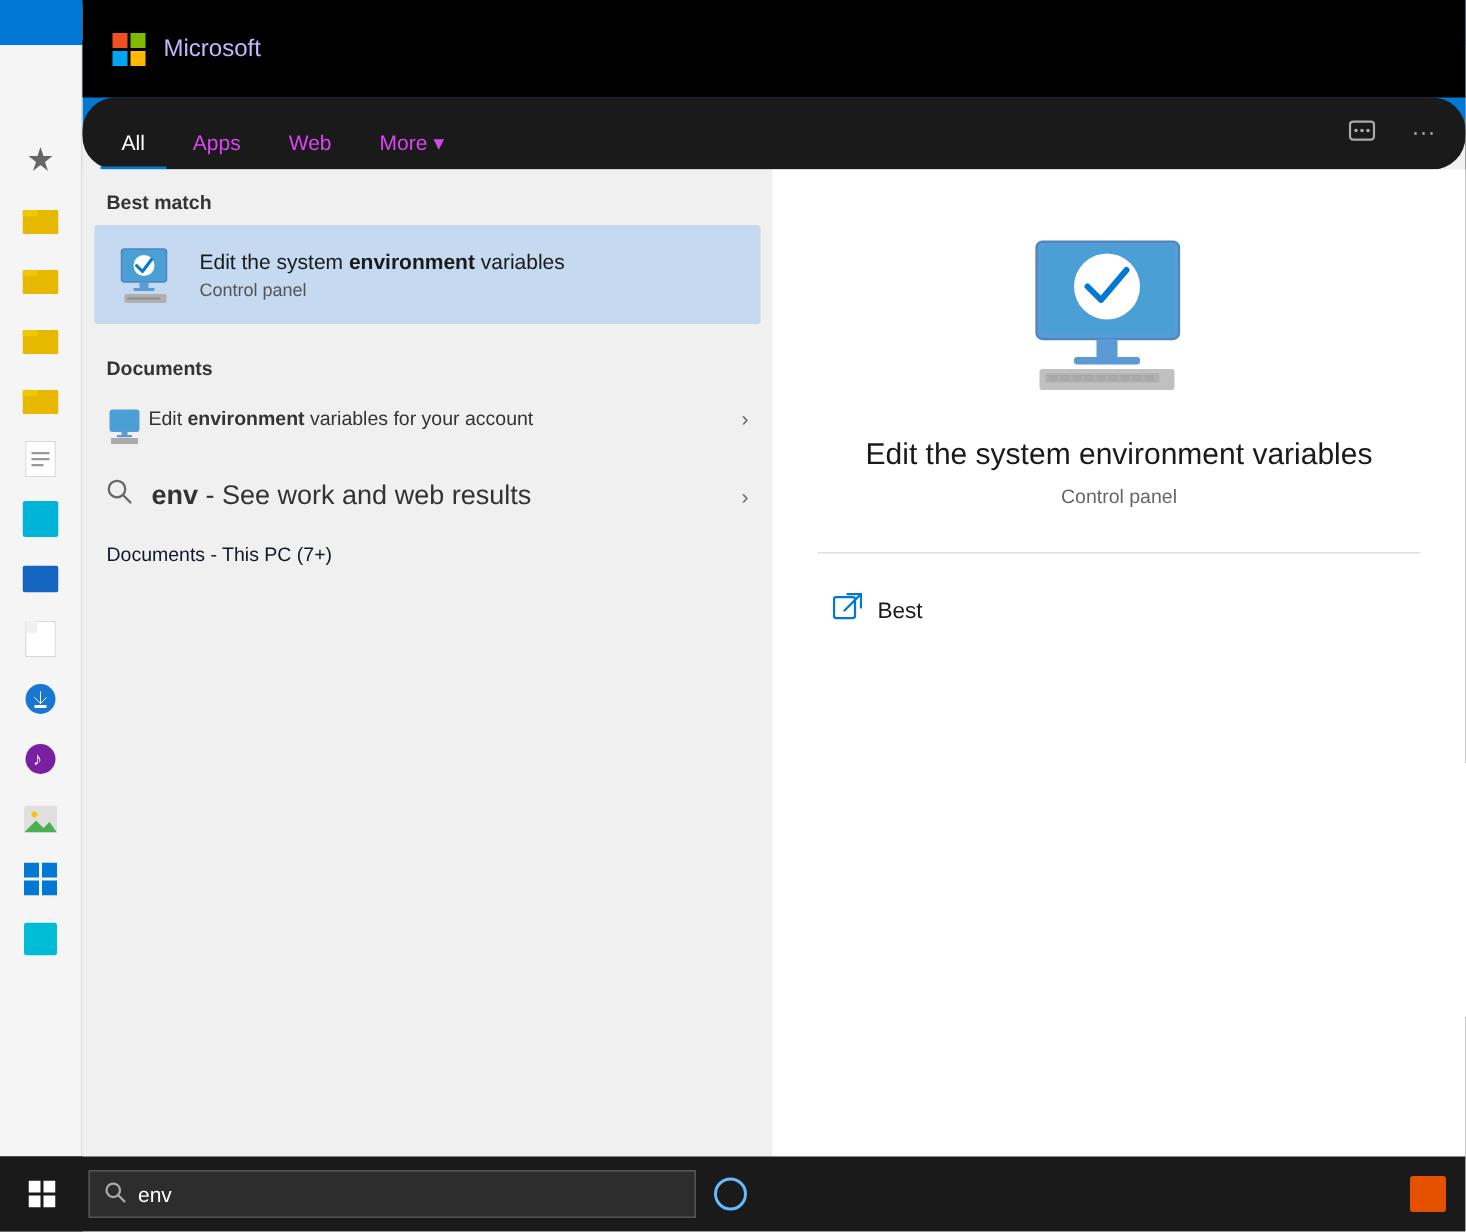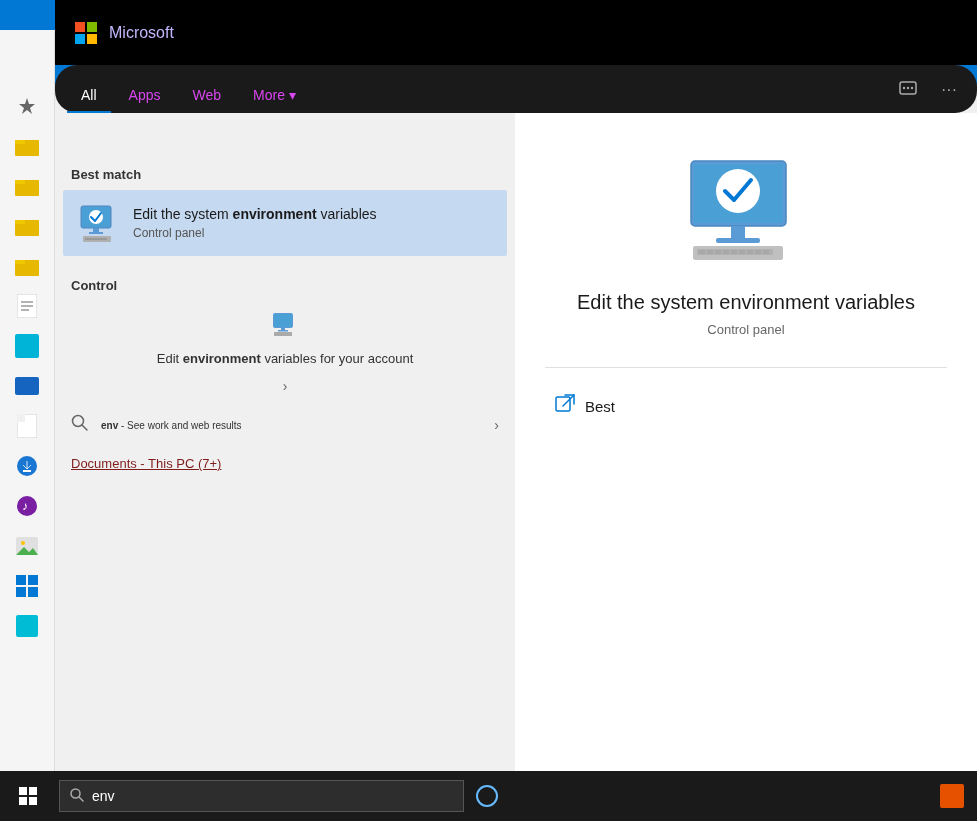--- a/index.html
+++ b/index.html
@@ -146,21 +146,20 @@
       background: #f0f0f0;
     }
 
     
     .results-panel {
       width: 460px;
       background: #f0f0f0;
       display: flex;
       flex-direction: column;
       overflow-y: auto;
-      margin-top: 40px;
     }
 
     .section-label {
       font-size: 13px;
       font-weight: 600;
       color: #333;
       padding: 14px 16px 8px 16px;
     }
 
     .best-match-item {
@@ -185,54 +184,51 @@
     }
     .best-match-title strong { font-weight: 700; }
     .best-match-subtitle {
       font-size: 12px;
       color: #555;
       margin-top: 4px;
     }
 
     .settings-item {
       display: flex;
-      align-items: center;
+      align-items: flex-start;
       padding: 10px 16px;
       cursor: pointer;
-      gap: 12px;
       background: #f0f0f0;
-      flex-direction: column;
     }
     .settings-item-icon {
       width: 28px;
       height: 28px;
       flex-shrink: 0;
     }
     .settings-item-text { flex: 1; font-size: 13px; color: #333; }
     .settings-item-text strong { font-weight: 600; }
     .settings-item-arrow { color: #666; font-size: 14px; }
 
     .search-web-item {
       display: flex;
       align-items: center;
       padding: 10px 16px;
       cursor: pointer;
       gap: 12px;
     }
     .search-web-icon { color: #666; font-size: 16px; }
-    .search-web-text { font-size: 10px; color: #333; }
+    .search-web-text { font-size: 18px; color: #333; }
     .search-web-text strong { font-weight: 600; }
     .search-web-arrow { margin-left: auto; color: #666; font-size: 14px; }
 
     .doc-section-item {
       padding: 10px 16px;
       cursor: pointer;
       font-size: 13px;
-      color: #7f1d1d;
-      text-decoration: underline;
+      color: #0f172a;
     }
 
     
     .detail-panel {
       flex: 1;
       background: white;
       display: flex;
       flex-direction: column;
       align-items: center;
       padding: 40px 30px 20px 30px;
@@ -509,21 +505,21 @@
           </svg>
         </div>
         <div class="best-match-text">
           <div class="best-match-title">
             Edit the system <strong>environment</strong> variables
           </div>
           <div class="best-match-subtitle">Control panel</div>
         </div>
       </div>
 
-      <div class="section-label">Control</div>
+      <div class="section-label">Documents</div>
 
       <div class="settings-item">
         <div class="settings-item-icon">
           <svg width="28" height="28" viewBox="0 0 28 28">
             <rect x="2" y="2" width="20" height="15" rx="2" fill="#5b9bd5"></rect>
             <rect x="3" y="3" width="18" height="13" fill="#4a9fd4"></rect>
             <rect x="10" y="17" width="4" height="3" fill="#5b9bd5"></rect>
             <rect x="7" y="19" width="10" height="1.5" fill="#5b9bd5"></rect>
             <rect x="3" y="21" width="18" height="4" rx="0.5" fill="#aaa"></rect>
           </svg>

